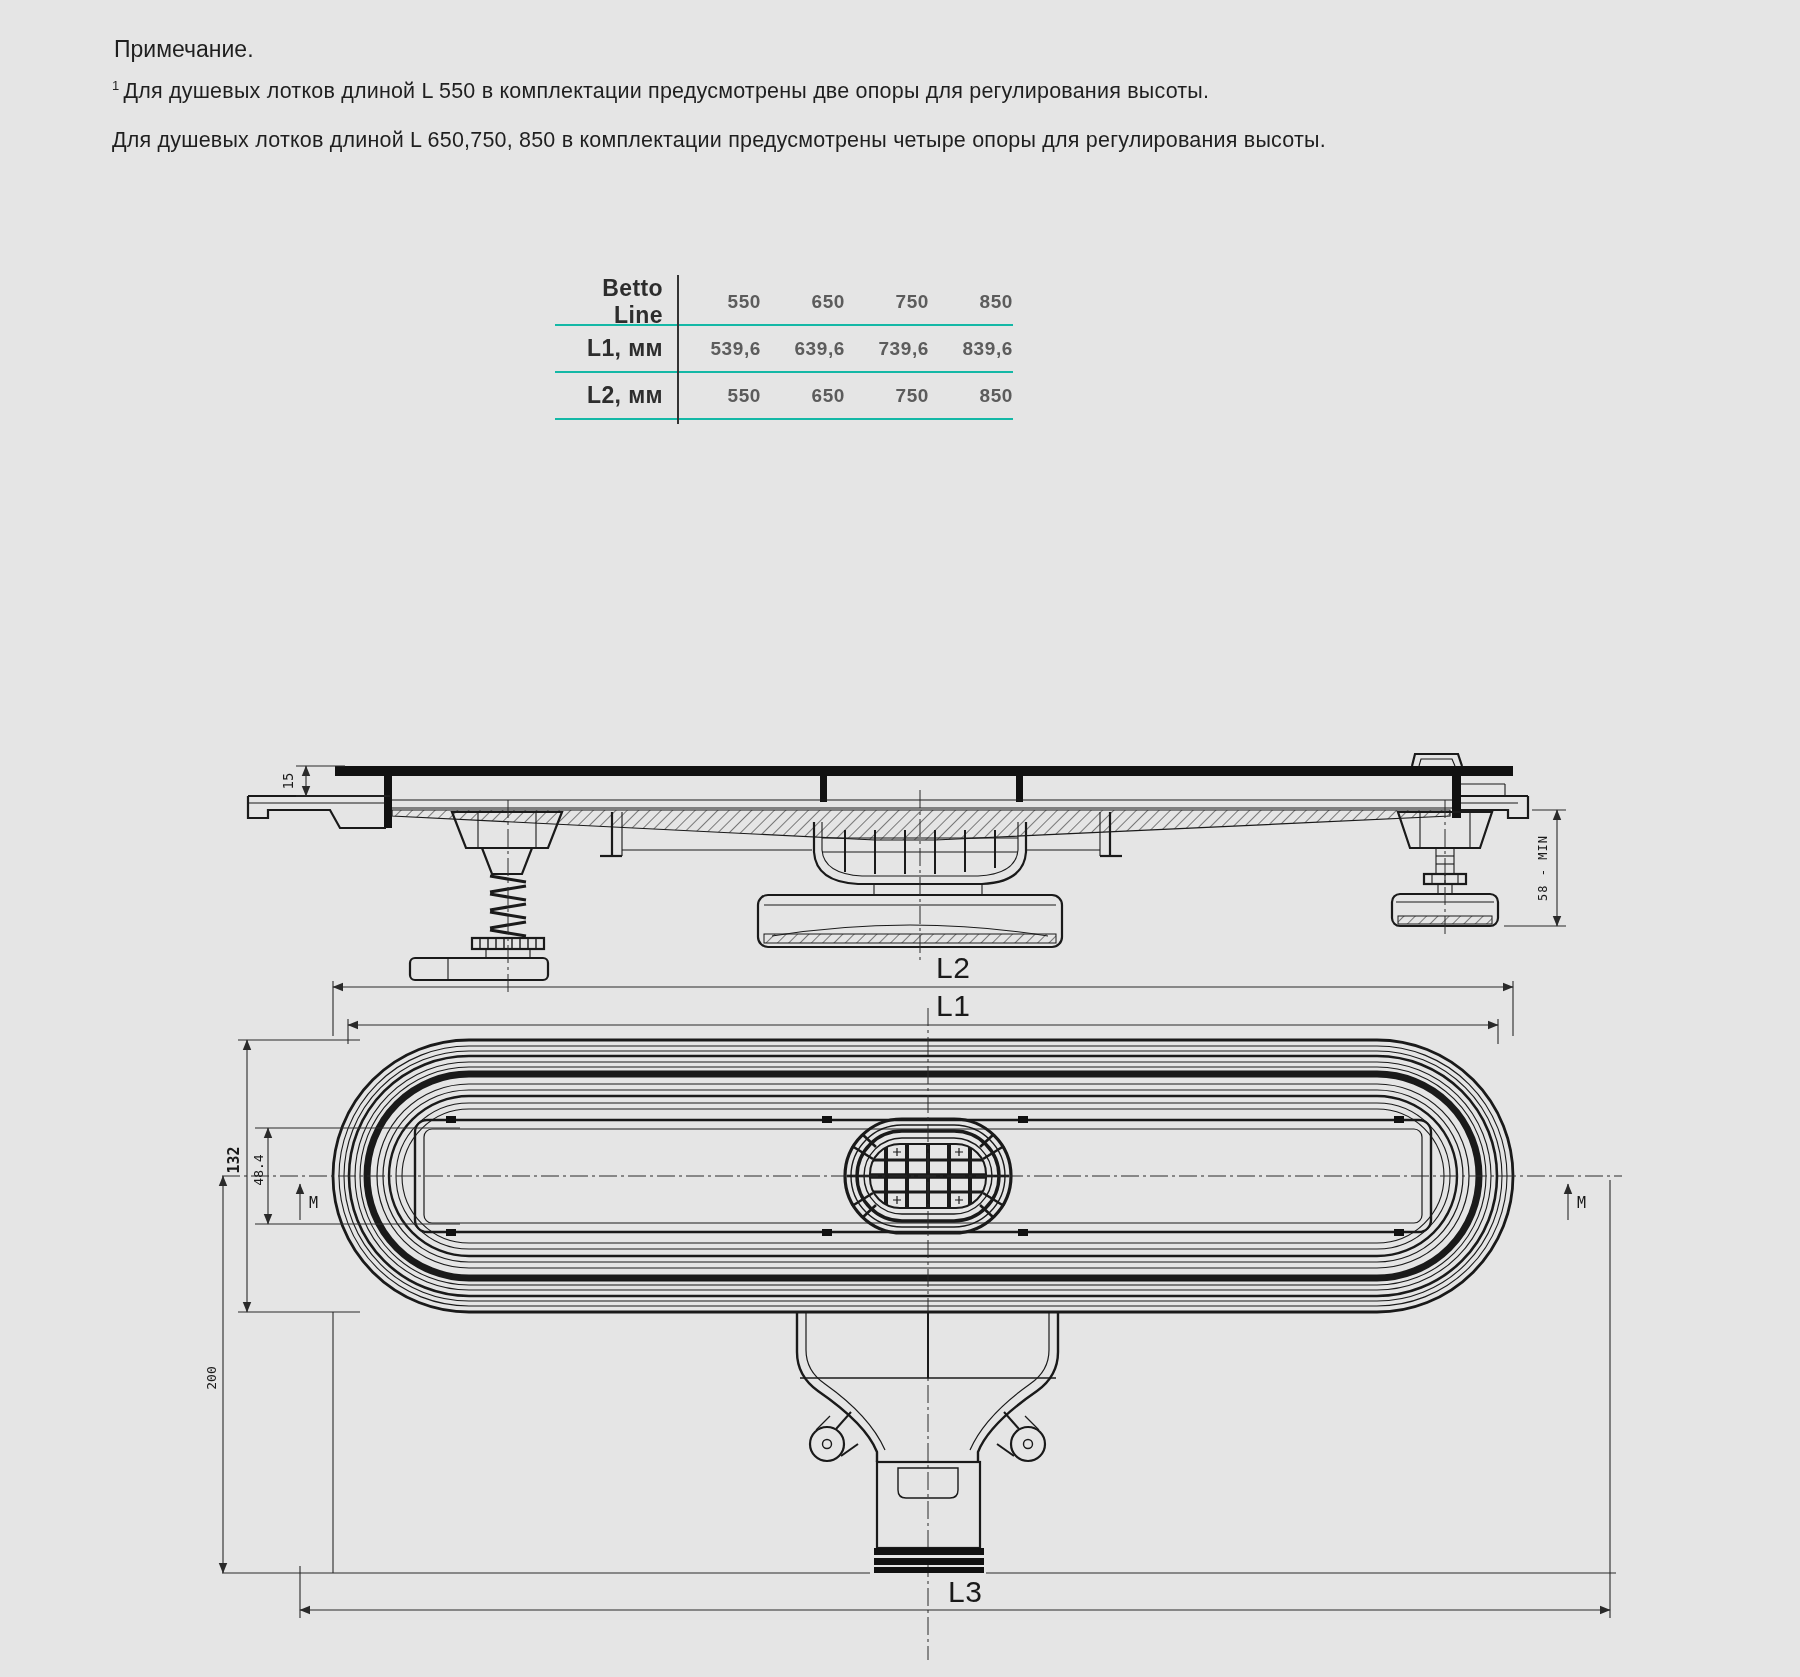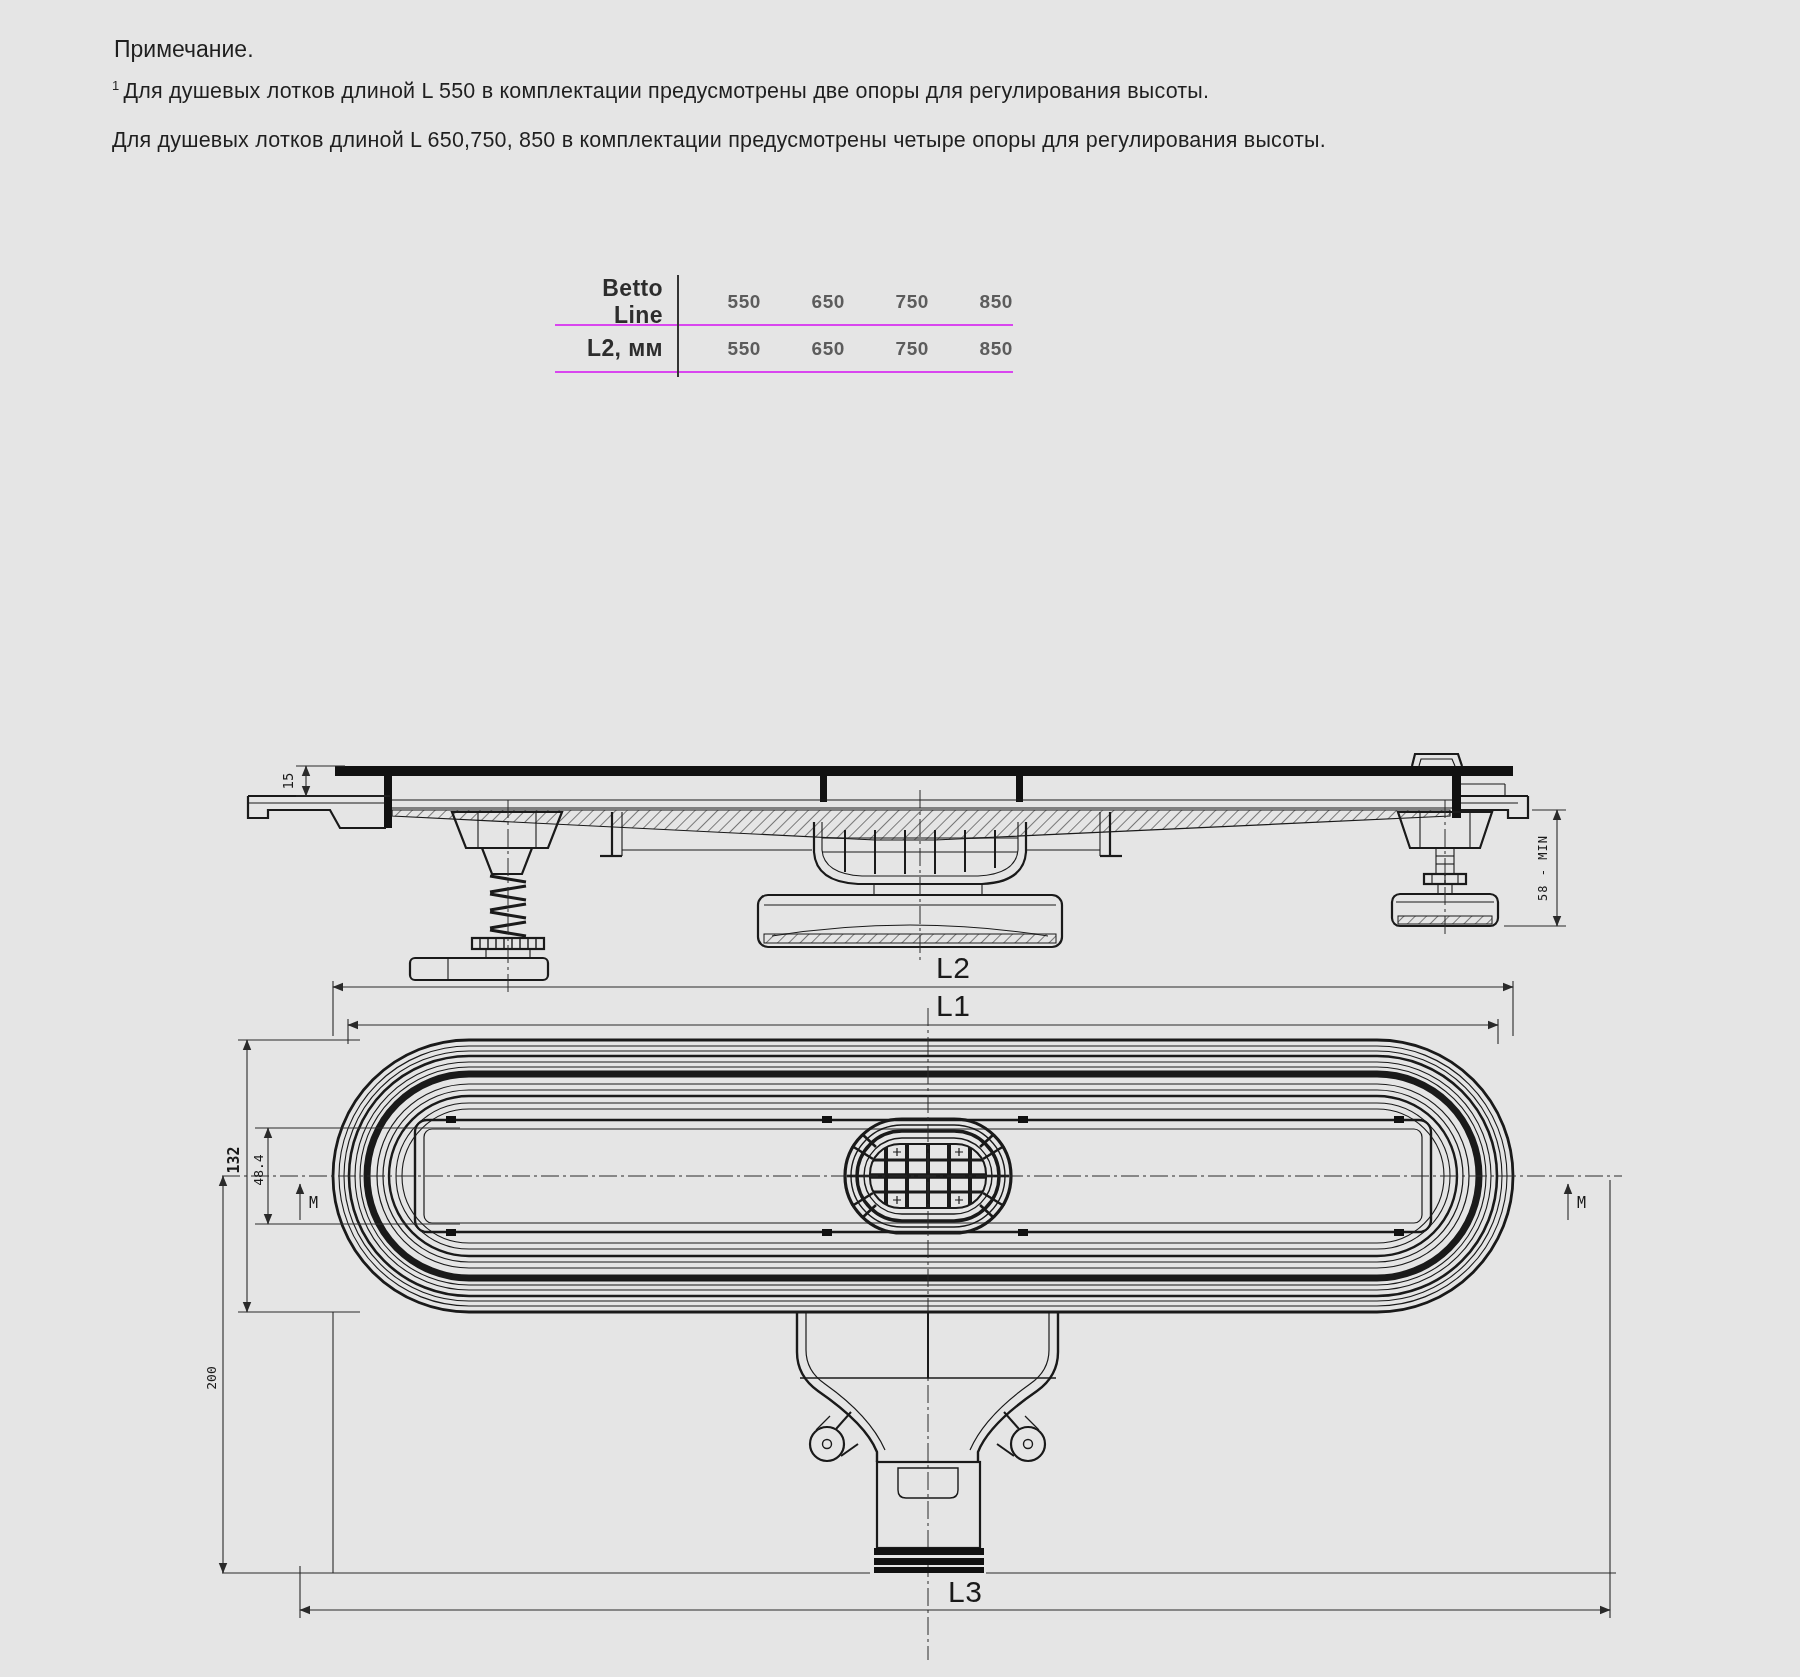--- a/index.html
+++ b/index.html
@@ -4,21 +4,21 @@
 <style>
   html,body{margin:0;padding:0;background:#fff;}
   #page{position:relative;width:1800px;height:1677px;background:#e5e5e5;overflow:hidden;
         font-family:"Liberation Sans",sans-serif;color:#1f1f1f;}
   .note-title{position:absolute;left:114px;top:36px;font-size:23px;}
   .note-line{position:absolute;left:112px;font-size:21.5px;letter-spacing:.2px;}
   .note-line sup{font-size:13px;vertical-align:super;margin-right:4px;}
   
   .dimtable{position:absolute;left:555px;top:279px;width:458px;}
   .trow{display:flex;height:45px;align-items:center;}
-  .trow.bline{border-bottom:2px solid #d946ef;}
+  .trow.bline{border-bottom:2px solid #14b8a6;}
   .tlabel{width:122px;text-align:right;padding-right:14px;box-sizing:border-box;
           font-weight:bold;font-size:23px;color:#2d2d2d;letter-spacing:.4px;}
   .tval{width:84px;text-align:right;font-size:19px;color:#5c5c5c;letter-spacing:.6px;font-weight:bold;}
   .vdiv{position:absolute;left:122px;top:-4px;bottom:-4px;width:2px;background:#333;}
   svg text{font-family:"DejaVu Sans Mono",monospace;fill:#1a1a1a;}
   svg text.big{font-family:"Liberation Sans",sans-serif;font-size:30px;letter-spacing:.5px;}
   .thin{stroke:#1a1a1a;stroke-width:1.1;fill:none;}
   .med{stroke:#1a1a1a;stroke-width:2.2;fill:none;}
   .dim{stroke:#2a2a2a;stroke-width:1.1;fill:none;}
   .cl{stroke:#2a2a2a;stroke-width:1;fill:none;stroke-dasharray:18 4 3 4;}
@@ -33,20 +33,27 @@
   <div class="note-line" style="top:128px;">Для душевых лотков длиной L 650,750, 850 в комплектации предусмотрены четыре опоры для регулирования высоты.</div>
 
   <div class="dimtable">
     <div class="vdiv"></div>
     <div class="trow bline">
       <div class="tlabel">Betto Line</div>
       <div class="tval">550</div>
       <div class="tval">650</div>
       <div class="tval">750</div>
       <div class="tval">850</div>
+    </div>
+    <div class="trow bline">
+      <div class="tlabel">L1, мм</div>
+      <div class="tval">539,6</div>
+      <div class="tval">639,6</div>
+      <div class="tval">739,6</div>
+      <div class="tval">839,6</div>
     </div>
     <div class="trow bline">
       <div class="tlabel">L2, мм</div>
       <div class="tval">550</div>
       <div class="tval">650</div>
       <div class="tval">750</div>
       <div class="tval">850</div>
     </div>
   </div>
 

